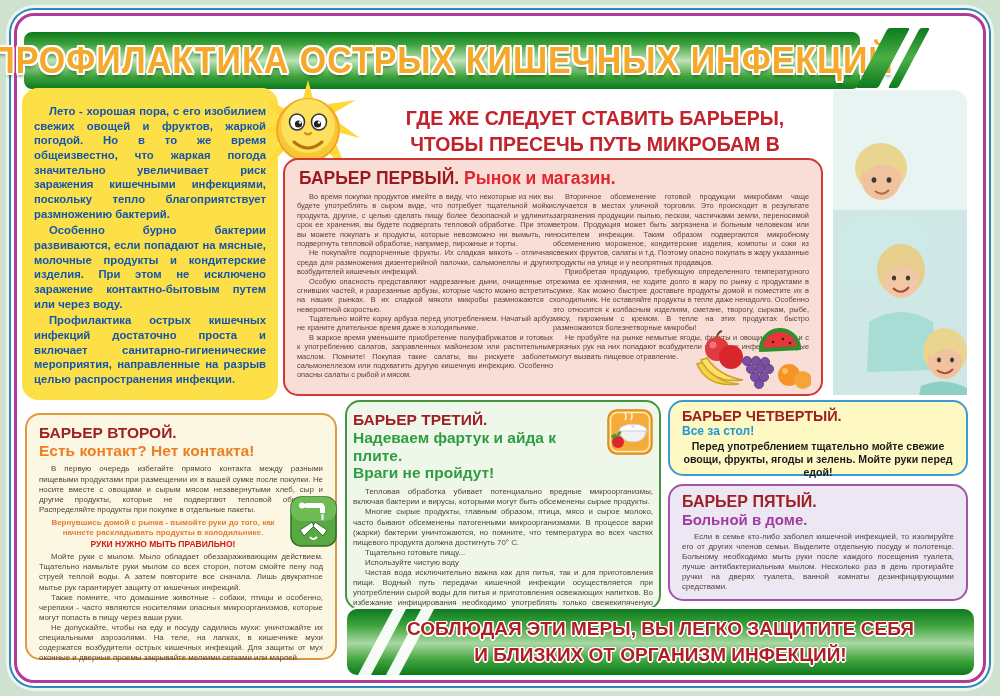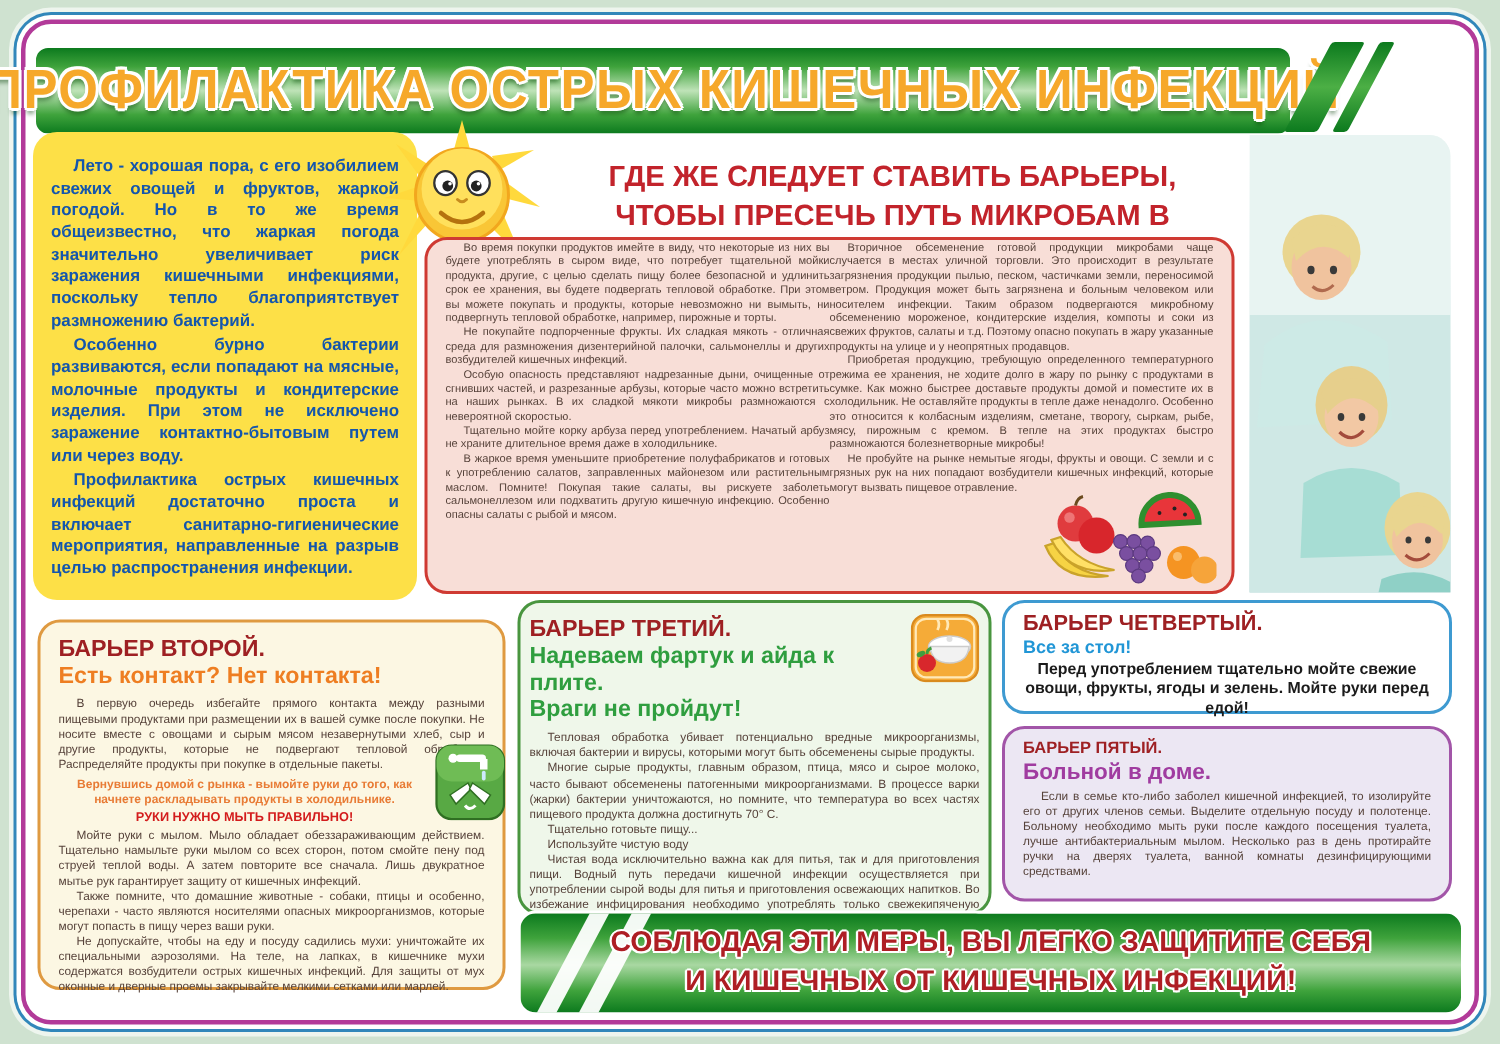--- a/index.html
+++ b/index.html
@@ -56,27 +56,27 @@
   .b2 .hl .r{color:#d31c1c;font-weight:bold;font-size:8.5px;line-height:1.35;}
   .wash{position:absolute;left:290px;top:496px;width:47px;height:51px;}
   
   .b3{left:345px;top:400px;width:316px;height:210px;background:#eff7ea;border:2px solid #49953f;padding:9px 6px;}
   .b3 .t1{color:#9e2023;font-size:15.5px;line-height:1.15;}
   .b3 .t2{color:#2f9e3f;font-size:15.5px;line-height:1.15;width:250px;}
   .b3 .btext{margin-top:5px;}
   .b3 .btext p{font-size:7.9px;line-height:1.28;}
   .cook{position:absolute;left:607px;top:409px;width:46px;height:46px;}
   
-  .b4{left:668px;top:400px;width:300px;height:76px;background:#ffffff;border:2px solid #3e9ad1;padding:6px 12px;}
+  .b4{left:668px;top:400px;width:300px;height:76px;background:#fef9c3;border:2px solid #3e9ad1;padding:6px 12px;}
   .b4 .t1{color:#9e2023;font-size:14.5px;line-height:1.15;}
   .b4 .t2{color:#2196d6;font-size:12px;line-height:1.15;}
   .b4 .body{margin-top:2px;text-align:center;font-weight:bold;color:#1b1b1b;font-size:10.6px;line-height:1.22;}
   
   .b5{left:668px;top:484px;width:300px;height:117px;background:#ece7f3;border:2px solid #a255a8;padding:7px 12px;}
-  .b5 .t1{color:#9e2023;font-size:11px;line-height:1.15;}
+  .b5 .t1{color:#9e2023;font-size:16px;line-height:1.15;}
   .b5 .t2{color:#a03ca0;font-size:15px;line-height:1.15;}
   .b5 .btext p{margin-top:3px;font-size:7.9px;line-height:1.28;}
   
   .banner-bot{position:absolute;left:345px;top:607px;width:627px;height:66px;border-radius:12px;
       border:2px solid #fff;overflow:hidden;
       background:linear-gradient(180deg,#0c7a1e 0%,#3fa33c 25%,#a9d8a2 52%,#3fa33c 78%,#0c7a1e 100%);
       display:flex;flex-direction:column;align-items:center;justify-content:center;}
   .banner-bot .line{color:#ae1e24;font-weight:bold;font-size:19px;line-height:1.35;white-space:nowrap;z-index:2;
       text-shadow:-1.5px 0 #fff,1.5px 0 #fff,0 -1.5px #fff,0 1.5px #fff,-1px -1px #fff,1px -1px #fff,-1px 1px #fff,1px 1px #fff;}
   .bstripe{position:absolute;top:-6px;height:80px;width:13px;background:rgba(255,255,255,.95);
@@ -156,20 +156,24 @@
       <path d="M49,53 Q52,56 55,53" stroke="#c88c1e" stroke-width="2" fill="none" stroke-linecap="round"></path>
     </svg>
   </div>
 
   <div class="question">
     <div>ГДЕ ЖЕ СЛЕДУЕТ СТАВИТЬ БАРЬЕРЫ,</div>
     <div>ЧТОБЫ ПРЕСЕЧЬ ПУТЬ МИКРОБАМ В ОРГАНИЗМ?</div>
   </div>
 
   <div class="bbox b1">
+    <div class="bhead">
+      <span class="t1">БАРЬЕР ПЕРВЫЙ.</span>
+      <span class="t2">Рынок и магазин.</span>
+    </div>
     <div class="b1-cols">
       <div class="col btext">
         <p>Во время покупки продуктов имейте в виду, что некоторые из них вы будете употреблять в сыром виде, что потребует тщательной мойки продукта, другие, с целью сделать пищу более безопасной и удлинить срок ее хранения, вы будете подвергать тепловой обработке. При этом вы можете покупать и продукты, которые невозможно ни вымыть, ни подвергнуть тепловой обработке, например, пирожные и торты.</p>
         <p>Не покупайте подпорченные фрукты. Их сладкая мякоть - отличная среда для размножения дизентерийной палочки, сальмонеллы и других возбудителей кишечных инфекций.</p>
         <p>Особую опасность представляют надрезанные дыни, очищенные от сгнивших частей, и разрезанные арбузы, которые часто можно встретить на наших рынках. В их сладкой мякоти микробы размножаются с невероятной скоростью.</p>
         <p>Тщательно мойте корку арбуза перед употреблением. Начатый арбуз не храните длительное время даже в холодильнике.</p>
         <p>В жаркое время уменьшите приобретение полуфабрикатов и готовых к употреблению салатов, заправленных майонезом или растительным маслом. Помните! Покупая такие салаты, вы рискуете заболеть сальмонеллезом или подхватить другую кишечную инфекцию. Особенно опасны салаты с рыбой и мясом.</p>
       </div>
       <div class="col btext">
         <p>Вторичное обсеменение готовой продукции микробами чаще случается в местах уличной торговли. Это происходит в результате загрязнения продукции пылью, песком, частичками земли, переносимой ветром. Продукция может быть загрязнена и больным человеком или носителем инфекции. Таким образом подвергаются микробному обсеменению мороженое, кондитерские изделия, компоты и соки из свежих фруктов, салаты и т.д. Поэтому  опасно покупать в жару указанные продукты на улице и у неопрятных продавцов.</p>
@@ -279,15 +283,15 @@
     <div class="bhead t2">Больной в доме.</div>
     <div class="btext">
       <p>Если в семье кто-либо заболел кишечной инфекцией, то изолируйте его от других членов семьи. Выделите отдельную посуду и полотенце. Больному необходимо мыть руки после каждого посещения туалета, лучше антибактериальным мылом. Несколько раз в день протирайте ручки на дверях туалета, ванной комнаты дезинфицирующими средствами.</p>
     </div>
   </div>
 
   <div class="banner-bot">
     <div class="bstripe w1"></div>
     <div class="bstripe w2"></div>
     <div class="line">СОБЛЮДАЯ ЭТИ МЕРЫ, ВЫ ЛЕГКО ЗАЩИТИТЕ СЕБЯ</div>
-    <div class="line">И КИШЕЧНЫХ ОТ КИШЕЧНЫХ ИНФЕКЦИЙ!</div>
+    <div class="line">И БЛИЗКИХ ОТ ОРГАНИЗМ ИНФЕКЦИЙ!</div>
   </div>
 </div>
 
 </body></html>

